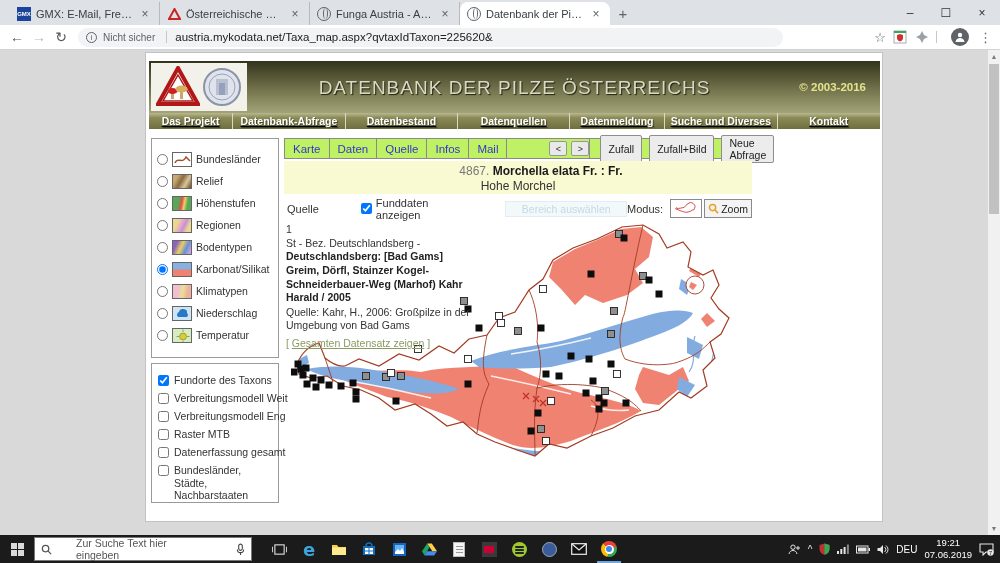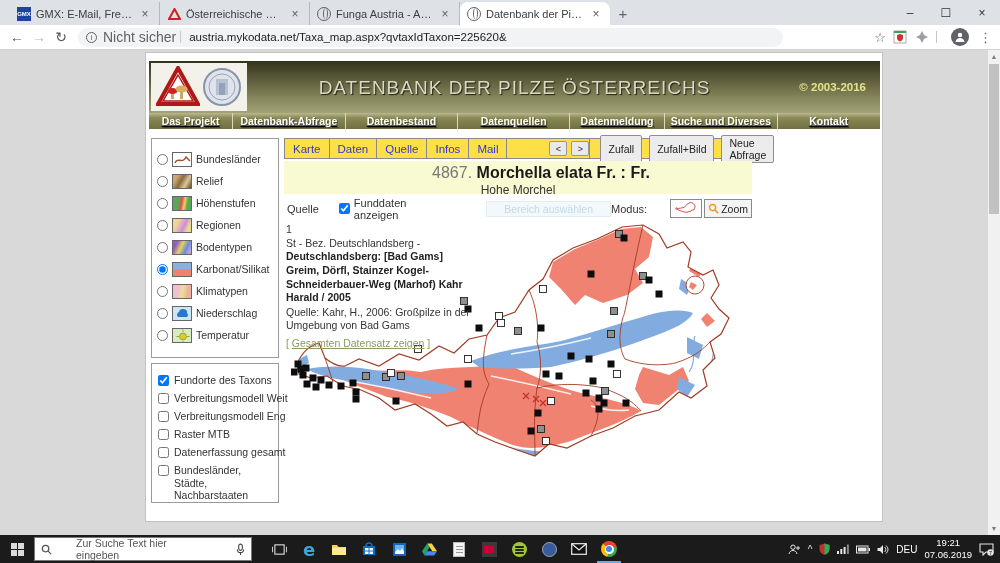--- a/index.html
+++ b/index.html
@@ -20,21 +20,21 @@
   .fav-globe::after { content:""; position:absolute; left:4.5px; top:0; width:3px; height:11px; border-left:1px solid #5f6368; border-right:1px solid #5f6368; border-radius:50%; }
   .newtab { width:26px; height:23px; font-size:15px; color:#5f6368; display:flex; align-items:center; justify-content:center; }
   .wincontrols { position:absolute; right:0; top:0; height:25px; display:flex; }
   .winbtn { width:36px; height:25px; display:flex; align-items:center; justify-content:center; color:#333; font-size:12px; }
 
   .browser-toolbar { position:absolute; top:25px; left:0; width:1000px; height:25px; background:#fff; border-bottom:1px solid #d0d3d8; display:flex; align-items:center; }
   .navbtn { width:22px; text-align:center; font-size:14px; color:#555; }
   .navbtn.disabled { color:#b6b9be; }
   .omnibox { height:19px; flex:0 0 705px; margin-left:6px; background:#f1f3f4; border-radius:10px; display:flex; align-items:center; padding:0 8px; }
   .info-ic { width:11px; height:11px; border:1px solid #5f6368; border-radius:50%; color:#5f6368; font-size:8px; line-height:9px; text-align:center; flex:0 0 11px; }
-  .nichtsicher { color:#5f6368; font-size:14px; margin:0 4px 0 6px; }
+  .nichtsicher { color:#5f6368; font-size:10px; margin:0 11px 0 6px; }
   .omni-sep { width:1px; height:12px; background:#c4c7cc; margin-right:8px; }
   .url { color:#202124; font-size:11.5px; white-space:nowrap; }
   .tb-right { display:flex; align-items:center; margin-left:auto; margin-right:4px; gap:6px; }
   .star { color:#5f6368; font-size:13px; }
   .ext { width:16px; height:16px; display:flex; align-items:center; justify-content:center; }
   .avatar { width:18px; height:18px; border-radius:50%; background:#5f6368; display:flex; align-items:center; justify-content:center; }
   .dots { color:#5f6368; font-size:13px; padding:0 4px; }
 
   
   #page { position:absolute; top:50px; left:0; width:1000px; height:485px; background:#d9d9d9; }
@@ -67,40 +67,40 @@
   .t-relief { background:linear-gradient(120deg,#c9a96f 20%,#8a6a3f 45%,#d8c79a 70%,#7a5c35 95%); }
   .t-hoehenstufen { background:linear-gradient(100deg,#58a858 30%,#e05050 48%,#f0d060 62%,#58a858 78%); }
   .t-regionen { background:linear-gradient(115deg,#e8d890 25%,#e8a8c8 45%,#c890d8 60%,#e8d890 80%); }
   .t-bodentypen { background:linear-gradient(115deg,#9060c0 20%,#e8d060 45%,#6890d8 70%,#c0a0e0 90%); }
   .t-karbonat { background:linear-gradient(180deg,#88b0e0 48%,#f08272 52%); }
   .t-klimatypen { background:linear-gradient(100deg,#f0c0d0 30%,#e8e090 55%,#f0b0a0 78%); }
   .t-niederschlag { background:#cfe4f4; }
   .t-temperatur { background:#d8ecc0; }
 
   
-  .tabrow { position:absolute; left:138px; top:85px; width:468px; height:21px; border:1px solid #8a8a8a; display:flex; align-items:stretch; background:#fde047; }
+  .tabrow { position:absolute; left:138px; top:85px; width:468px; height:21px; border:1px solid #8a8a8a; display:flex; align-items:stretch; background:#bef264; }
   .ptab { border-right:1px solid #8a8a8a; display:flex; align-items:center; justify-content:center; font-size:11.5px; color:#3535cc; padding:0 8px; }
   .pager { display:flex; align-items:center; gap:4px; margin-left:42px; }
   .pagebtn { width:18px; height:15px; background:#e9e9e9; border:1px solid #979797; border-radius:2px; font-size:9px; color:#333; display:flex; align-items:center; justify-content:center; }
   .actionbtns { margin-left:auto; display:flex; align-items:center; gap:7px; border-left:1px solid #8a8a8a; padding:0 4px 0 10px; }
   .abtn { height:16px; background:#ececec; border:1px solid #8e8e8e; border-radius:2px; font-size:10.5px; color:#222; display:flex; align-items:center; padding:13px 7px; }
 
   .taxonbar { position:absolute; left:138px; top:108px; width:468px; height:33px; background:#fafad2; text-align:center; padding-top:3px; }
-  .taxon-l1 { font-size:16px; color:#777;padding-left:46px; }
+  .taxon-l1 { font-size:12px; color:#777;padding-left:46px; }
   .taxon-l1 b { color:#1a1a1a; }
   .taxon-l2 { font-size:12px; color:#333; margin-top:1px; }
 
   .hilferow { position:absolute; left:138px; top:144px; width:468px; height:23px; display:flex; align-items:center; }
   .hilfe { font-size:11px; color:#333; margin-left:3px; }
-  .fdwrap { display:flex; align-items:center; gap:4px; margin-left:20px; }
+  .fdwrap { display:flex; align-items:center; gap:4px; margin-left:42px; }
   .fdwrap input { width:11px; height:11px; }
   .fdlabel { font-size:11px; color:#333; }
   .faintbtn { margin-left:35px; width:128px; height:16px; background:#f3f8fb; border:1px solid #e2edf3; color:#c3d9e6; font-size:10.5px; text-align:center; line-height:14px; overflow:hidden; }
   .modus { margin-left:auto; display:flex; align-items:center; gap:2px; }
-  .moduslabel { font-size:11px; color:#333; margin-right:21px; }
+  .moduslabel { font-size:11px; color:#333; margin-right:5px; }
   .modebtn { height:19px; background:#fff; border:1px solid #8a8a8a; display:flex; align-items:center; justify-content:center; padding:0 3px; }
   .modebtn.zoombtn { font-size:10.5px; color:#222; gap:2px; background:#f4f4f4; }
 
   .maparea { position:absolute; left:140px; top:160px; width:490px; height:305px; }
   .annotation { position:absolute; left:0; top:10px; width:186px; font-size:10.5px; line-height:1.3; color:#333; z-index:3; }
   .annotation .bold { font-weight:bold; color:#222; }
   .annotation .src { margin-top:1px; }
   .annotation .dslink { margin-top:4px; color:#8a9a62; }
   .annotation .dslink u { text-decoration:underline; }
   #mapsvg { position:absolute; left:5px; top:3px; z-index:1; }

